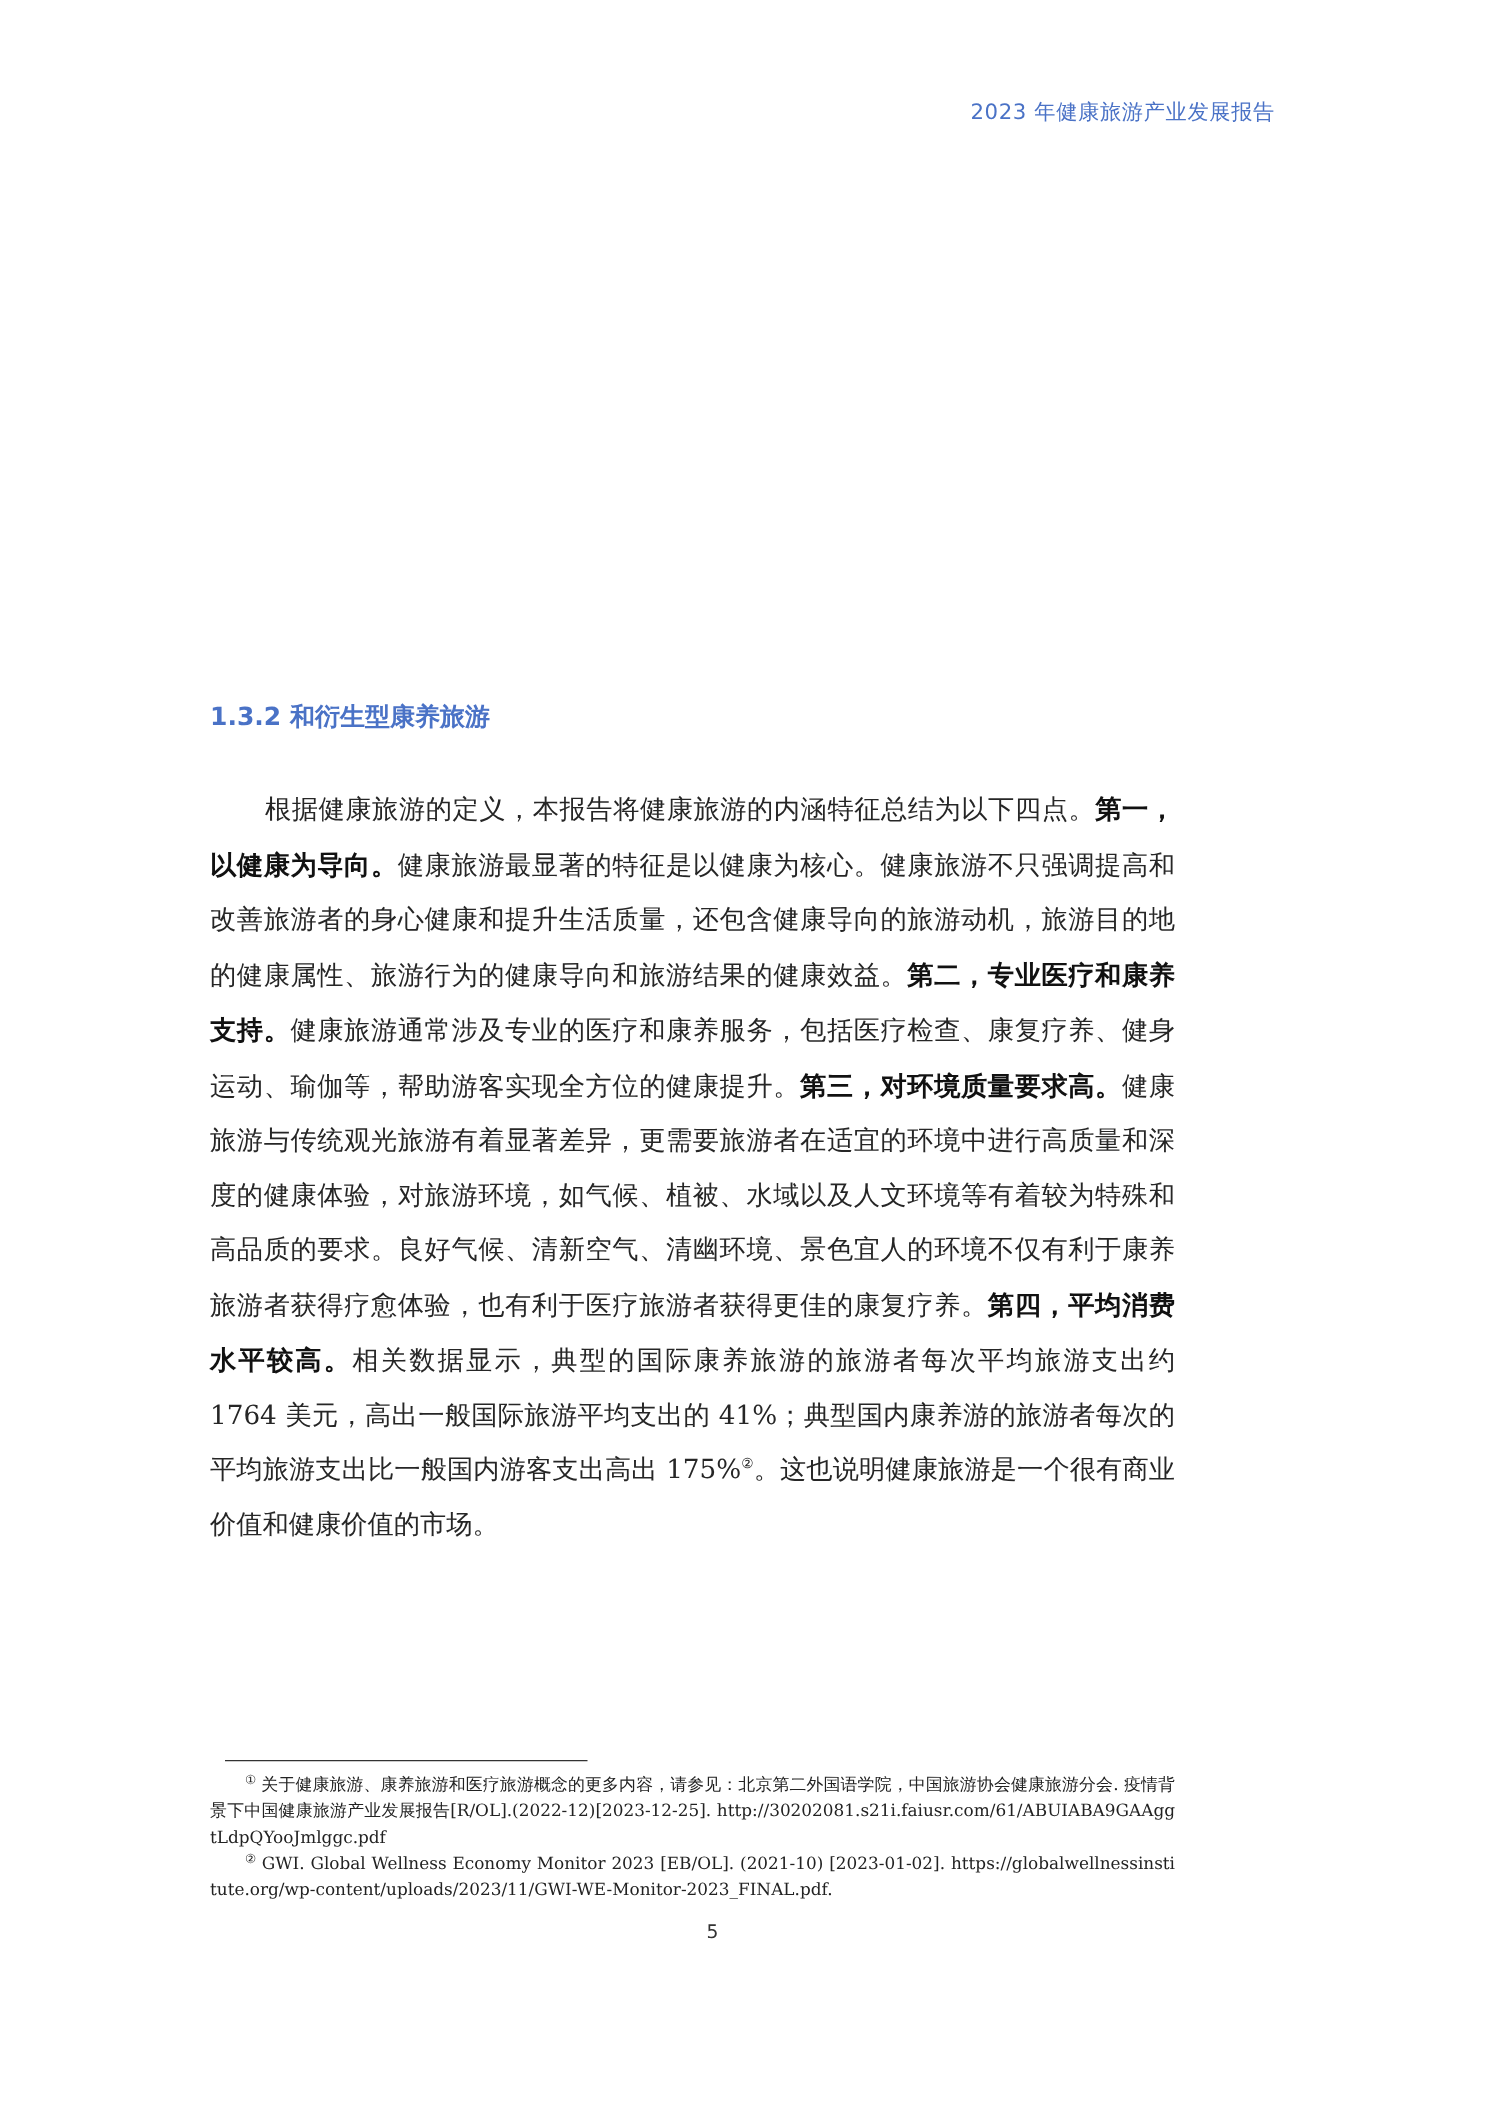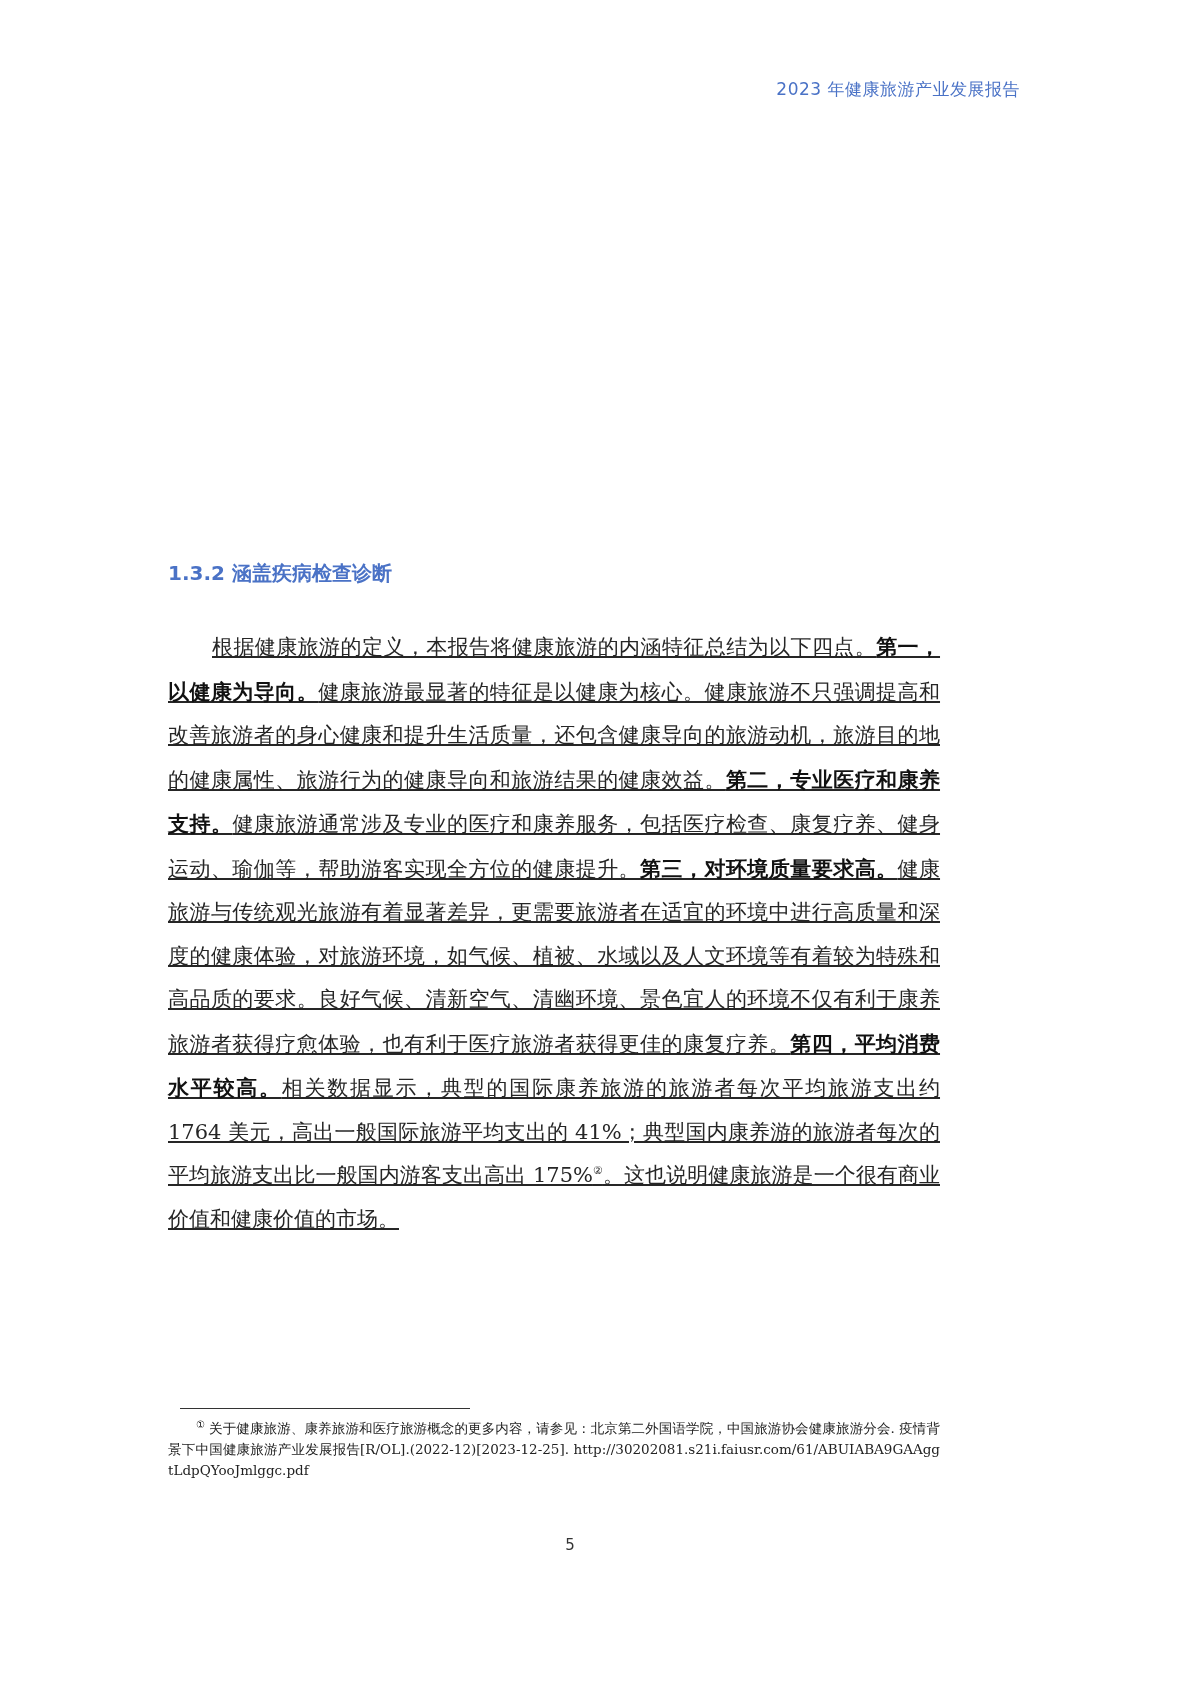--- a/index.html
+++ b/index.html
@@ -44,31 +44,34 @@
 </head>
 <body>
 
 <div class="page">
 
   <div class="running-header">2023 年健康旅游产业发展报告</div>
 
   <div class="body-block" style="top:133px;">
   </div>
 
-  <div class="section-heading">1.3.2 涵盖疾病检查诊断</div>
+  <div class="section-heading">1.3.2 和衍生型康养旅游</div>
 
-  <div class="body-block" style="top:625px;text-decoration:underline;">
+  <div class="body-block" style="top:625px;">
     <p class="p indent">
       <span>根据健康旅游的定义，本报告将健康旅游的内涵特征总结为以下四点。</span><span class="b">第一，以健康为导向。</span><span>健康旅游最显著的特征是以健康为核心。健康旅游不只强调提高和改善旅游者的身心健康和提升生活质量，还包含健康导向的旅游动机，旅游目的地的健康属性、旅游行为的健康导向和旅游结果的健康效益。</span><span class="b">第二，专业医疗和康养支持。</span><span>健康旅游通常涉及专业的医疗和康养服务，包括医疗检查、康复疗养、健身运动、瑜伽等，帮助游客实现全方位的健康提升。</span><span class="b">第三，对环境质量要求高。</span><span>健康旅游与传统观光旅游有着显著差异，更需要旅游者在适宜的环境中进行高质量和深度的健康体验，对旅游环境，如气候、植被、水域以及人文环境等有着较为特殊和高品质的要求。良好气候、清新空气、清幽环境、景色宜人的环境不仅有利于康养旅游者获得疗愈体验，也有利于医疗旅游者获得更佳的康复疗养。</span><span class="b">第四，平均消费水平较高。</span><span>相关数据显示，典型的国际康养旅游的旅游者每次平均旅游支出约 1764 美元，高出一般国际旅游平均支出的 41%；典型国内康养游的旅游者每次的平均旅游支出比一般国内游客支出高出 175%</span><span class="sup">②</span><span>。这也说明健康旅游是一个很有商业价值和健康价值的市场。</span>
     </p>
   </div>
 
   <div class="footnote-rule"></div>
 
   <div class="footnotes">
     <p class="fn">
       <span class="mark">①</span><span>关于健康旅游、康养旅游和医疗旅游概念的更多内容，请参见：北京第二外国语学院，中国旅游协会健康旅游分会. 疫情背景下中国健康旅游产业发展报告[R/OL].(2022-12)[2023-12-25]. http://30202081.s21i.faiusr.com/61/ABUIABA9GAAggtLdpQYooJmlggc.pdf</span>
     </p>
+    <p class="fn">
+      <span class="mark">②</span><span>GWI. Global Wellness Economy Monitor 2023 [EB/OL]. (2021-10) [2023-01-02]. https://globalwellnessinstitute.org/wp-content/uploads/2023/11/GWI-WE-Monitor-2023_FINAL.pdf.</span>
+    </p>
   </div>
 
   <div class="page-number">5</div>
 
 </div>
 
 </body></html>

